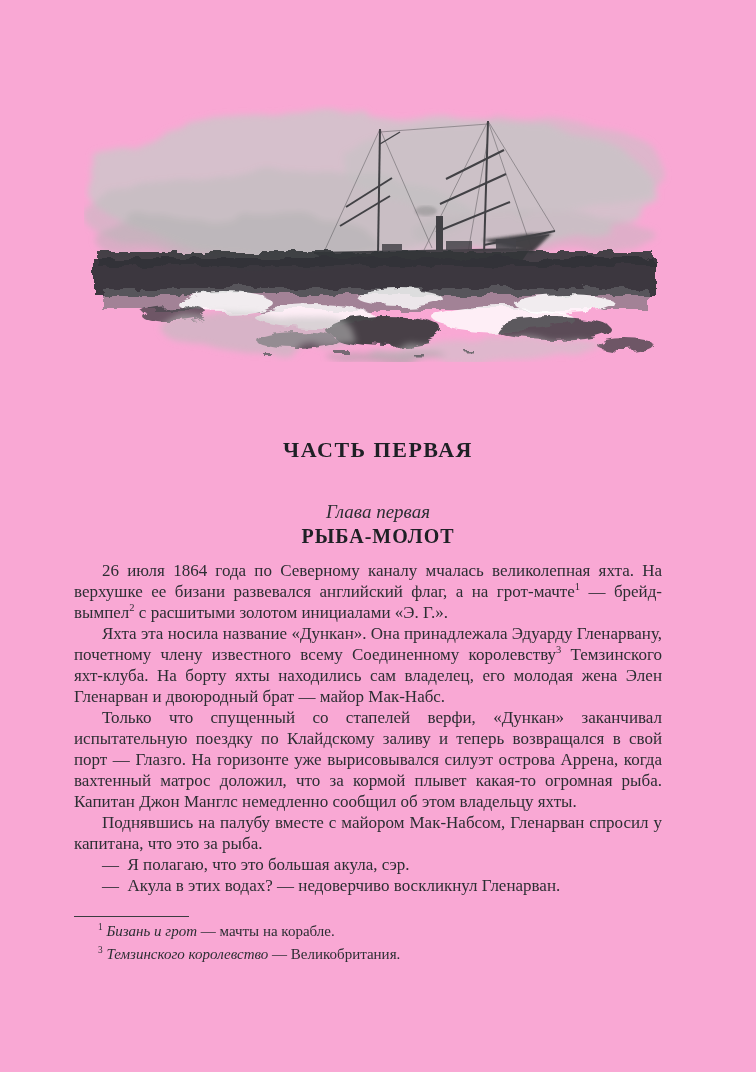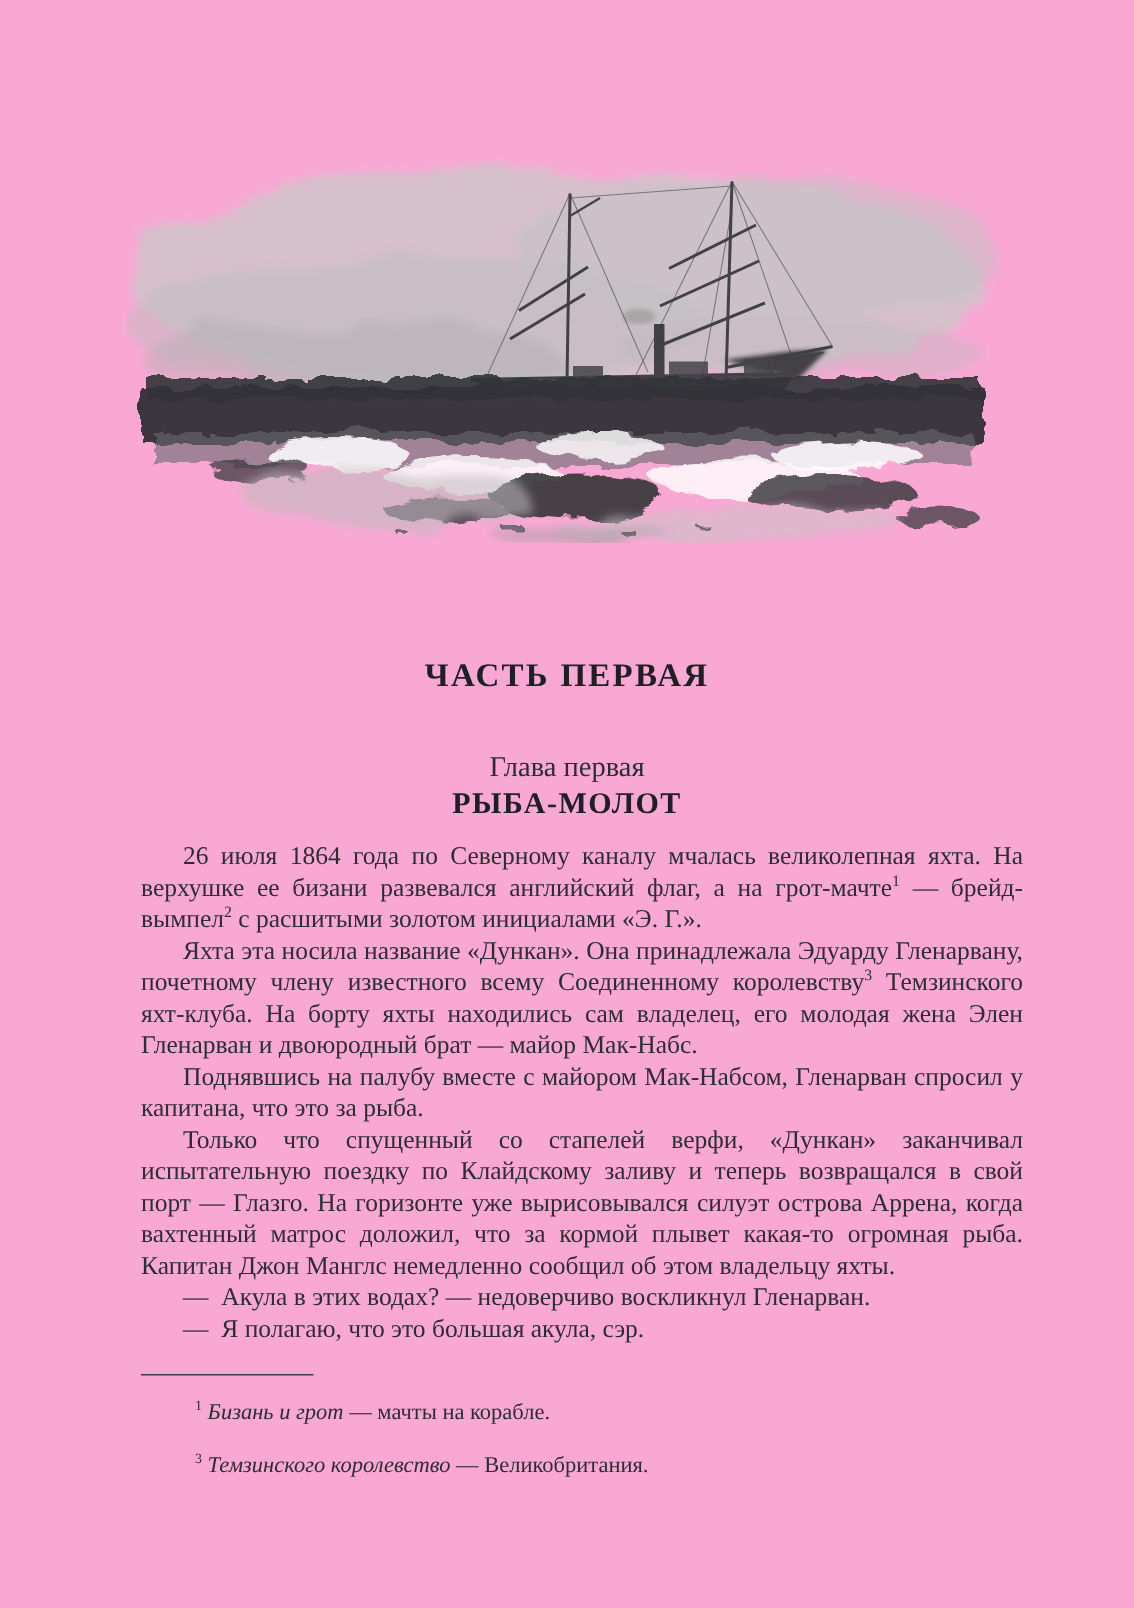--- a/index.html
+++ b/index.html
@@ -33,35 +33,36 @@
     color: #1e2025;
   }
   .chapter-head {
     position: absolute;
     top: 501px;
     left: 0;
     width: 100%;
     text-align: center;
   }
   .chapter-label {
+    font-style: italic;
     font-size: 19px;
     color: #2c2e33;
   }
   .chapter-title {
     margin: 2px 0 0 0;
     font-size: 20px;
     font-weight: bold;
     letter-spacing: 1px;
     color: #1e2025;
     font-family: Liberation Serif, serif;
   }
   .content {
     position: absolute;
     top: 560px;
-    left: 94px;
+    left: 74px;
     width: 588px;
   }
   .body-text p {
     margin: 0;
     font-size: 17px;
     line-height: 21px;
     text-align: justify;
     text-indent: 28px;
   }
   sup {
@@ -72,21 +73,21 @@
   .footnotes {
     margin-top: 20px;
   }
   .fn-rule {
     width: 115px;
     height: 0;
     border-top: 1px solid #3a3c40;
     margin: 0 0 5px 0;
   }
   .fn-list p {
-    margin: 16px;
+    margin: 4px;
     font-size: 15px;
     line-height: 19px;
     text-align: left;
     text-indent: 20px;
   }
   .fn-list i { font-style: italic; }
 </style>
 </head>
 <body>
 
@@ -199,24 +200,24 @@
 
   <div class="chapter-head">
     <div class="chapter-label">Глава первая</div>
     <h2 class="chapter-title">РЫБА-МОЛОТ</h2>
   </div>
 
   <div class="content">
     <div class="body-text">
         <p>26 июля 1864 года по Северному каналу мчалась великолепная яхта. На верхушке ее бизани развевался английский флаг, а на грот-мачте<sup>1</sup> — брейд-вымпел<sup>2</sup> с расшитыми золотом инициалами «Э. Г.».</p>
         <p>Яхта эта носила название «Дункан». Она принадлежала Эдуарду Гленарвану, почетному члену известного всему Соединенному королевству<sup>3</sup> Темзинского яхт-клуба. На борту яхты находились сам владелец, его молодая жена Элен Гленарван и двоюродный брат — майор Мак-Набс.</p>
+        <p>Только что спущенный со стапелей верфи, «Дункан» заканчивал испытательную поездку по Клайдскому заливу и теперь возвращался в свой порт — Глазго. На горизонте уже вырисовывался силуэт острова Аррена, когда вахтенный матрос доложил, что за кормой плывет какая-то огромная рыба. Капитан Джон Манглс немедленно сообщил об этом владельцу яхты.</p>
         <p>Поднявшись на палубу вместе с майором Мак-Набсом, Гленарван спросил у капитана, что это за рыба.</p>
-        <p>Только что спущенный со стапелей верфи, «Дункан» заканчивал испытательную поездку по Клайдскому заливу и теперь возвращался в свой порт — Глазго. На горизонте уже вырисовывался силуэт острова Аррена, когда вахтенный матрос доложил, что за кормой плывет какая-то огромная рыба. Капитан Джон Манглс немедленно сообщил об этом владельцу яхты.</p>
+        <p>— Я полагаю, что это большая акула, сэр.</p>
         <p>— Акула в этих водах? — недоверчиво воскликнул Гленарван.</p>
-        <p>— Я полагаю, что это большая акула, сэр.</p>
       </div>
 
     <div class="footnotes">
       <div class="fn-rule"></div>
       <div class="fn-list">
           <p><sup>1</sup> <i>Бизань и грот</i> — мачты на корабле.</p>
           <p><sup>3</sup> <i>Темзинского королевство</i> — Великобритания.</p>
         </div>
     </div>
   </div>

